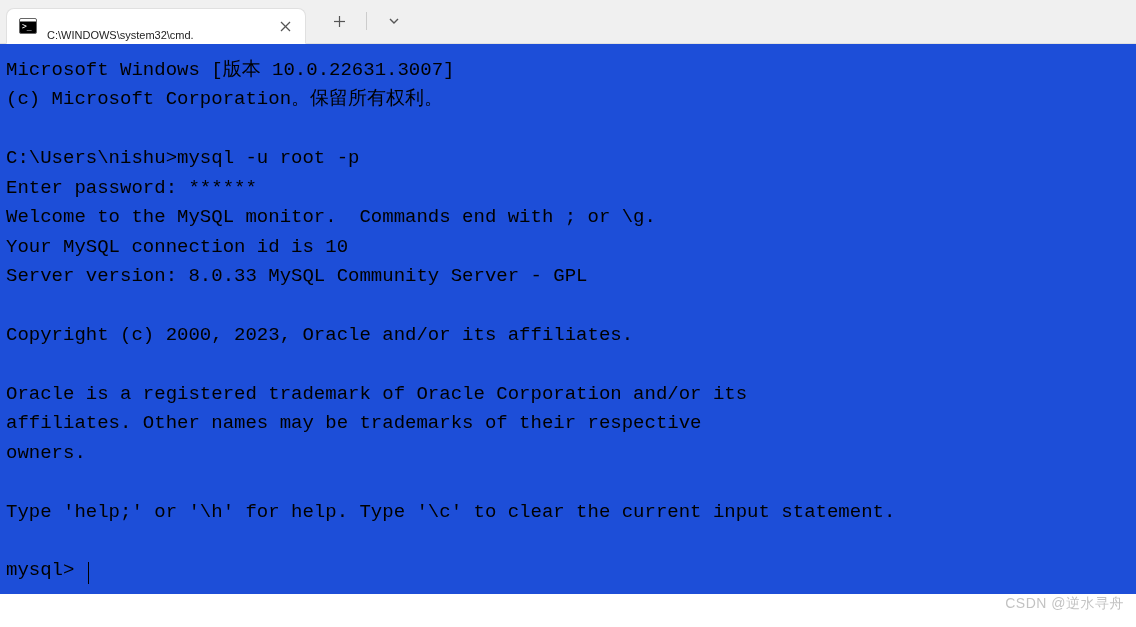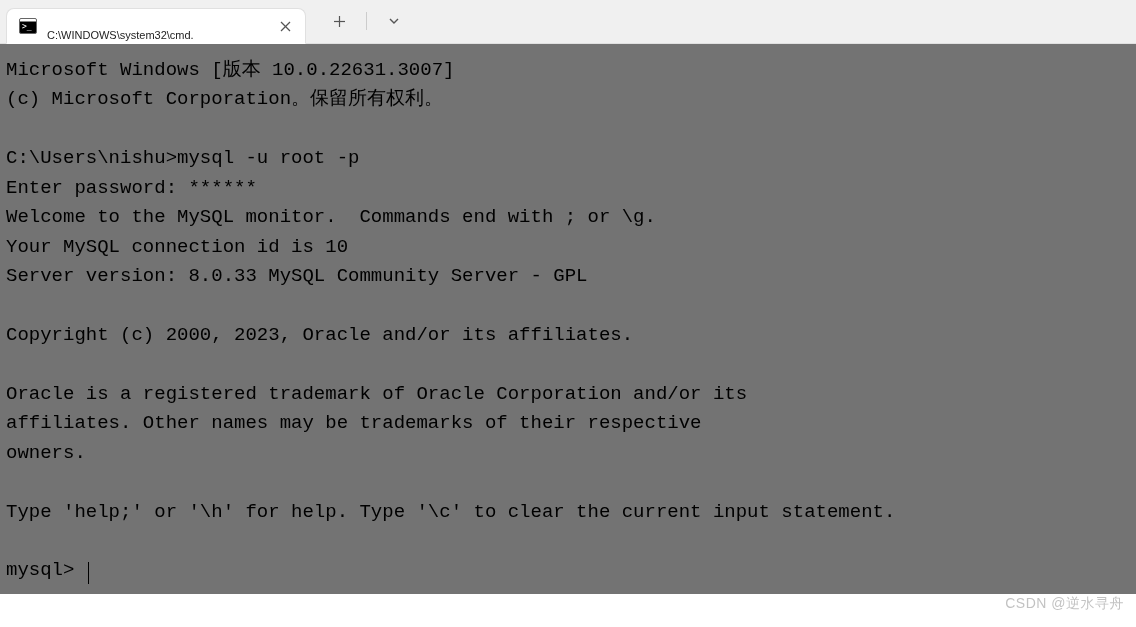--- a/index.html
+++ b/index.html
@@ -81,21 +81,21 @@
       background: #ccc;
       margin: 0 4px;
     }
     .terminal {
       padding: 12px 8px 8px 6px;
       font-family: Consolas, "Courier New", monospace;
       font-size: 19px;
       line-height: 1.55;
       white-space: pre-wrap;
       color: #000;
-      background: #737373;
+      background: #1d4ed8;
     }
     .cursor {
       display: inline-block;
       width: 1.5px;
       height: 22px;
       background: #000;
       vertical-align: text-bottom;
       margin-left: 2px;
       position: relative;
       top: 3px;

